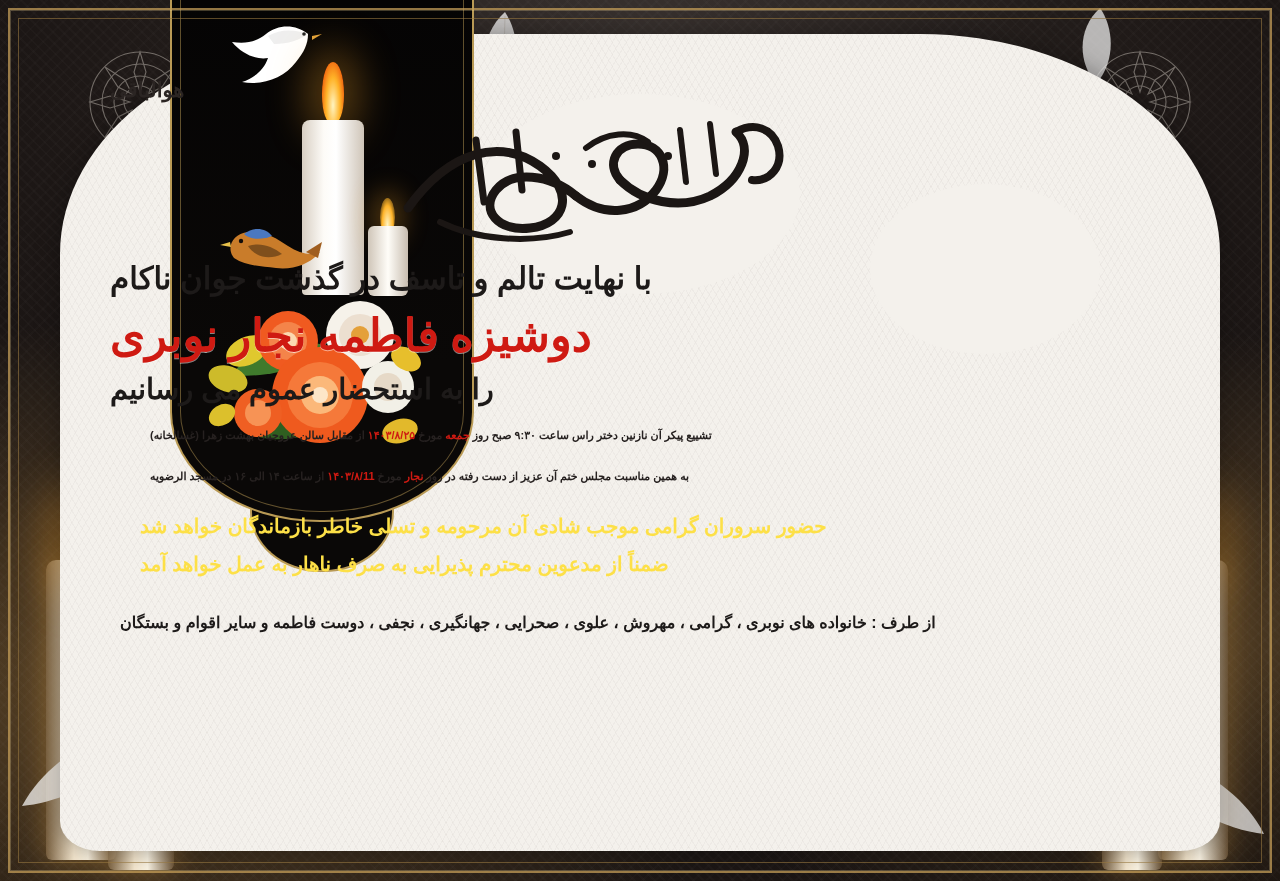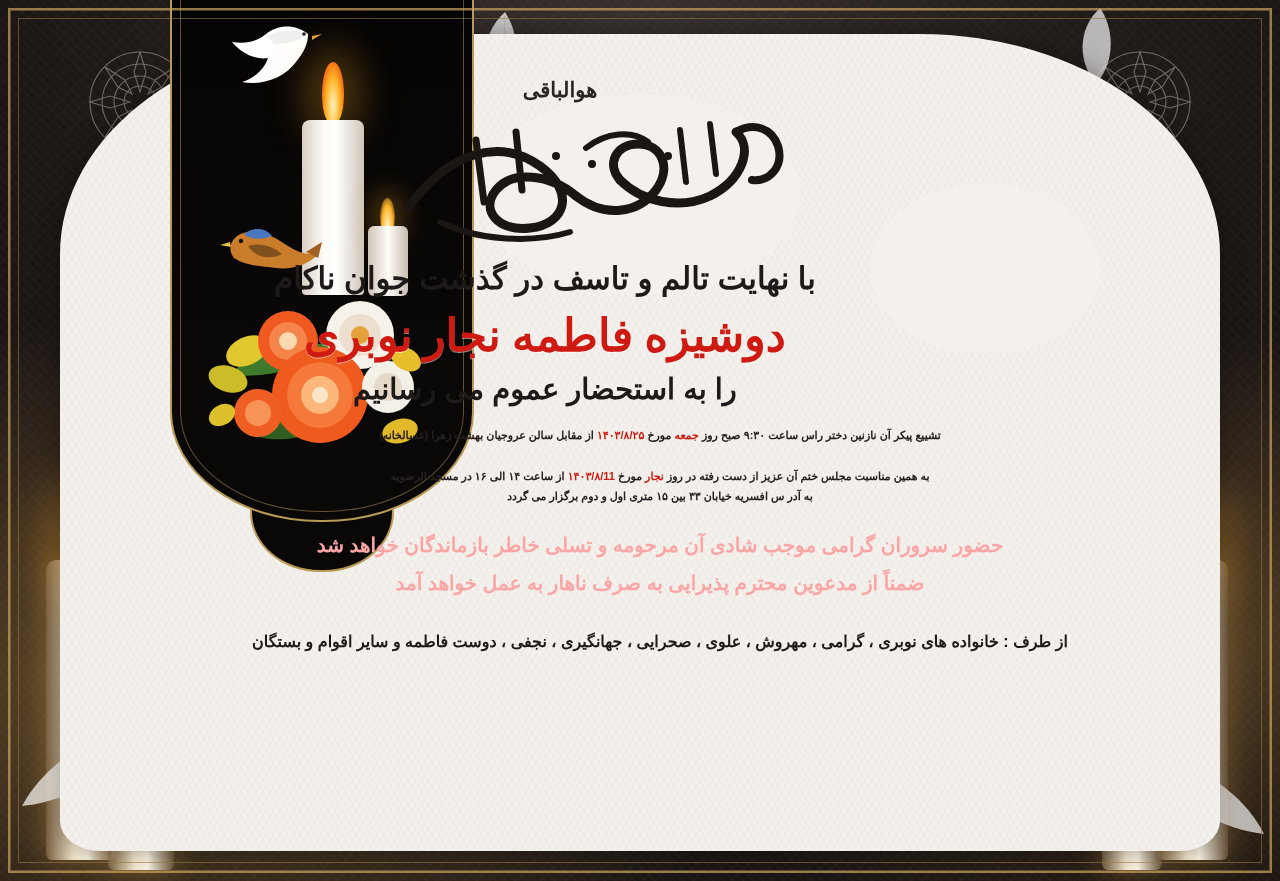--- a/index.html
+++ b/index.html
@@ -204,21 +204,21 @@
     opacity: .85;
   }
 
   
   .content {
     position: absolute;
     left: 110px;
     right: 70px;
     top: 60px;
     bottom: 40px;
-    text-align: center;
+    text-align: left;
     color: #231f1e;
     direction: rtl;
   }
   .hoalbaghi {
     font-size: 21px;
     font-weight: bold;
     color: #2b2523;
     margin: 18px 0 0 0;
     padding-right: 200px;
   }
@@ -264,21 +264,21 @@
     line-height: 1.75;
     margin-top: 20px;
     padding: 0 40px;
   }
   .para.second { margin-top: 22px; }
   .para .hl { color: #cf1a12; }
 
   .closing {
     font-size: 20px;
     font-weight: bold;
-    color: #fca5a5;
+    color: #fde047;
     line-height: 1.7;
     margin-top: 22px;
     padding: 0 30px;
   }
   .closing .l2 { margin-top: 4px; }
 
   .families {
     font-size: 16px;
     font-weight: bold;
     color: #1d1a19;
@@ -470,21 +470,20 @@
     <div class="para">
       <div>
         <span>تشییع پیکر آن نازنین دختر راس ساعت ۹:۳۰ صبح روز </span><span class="hl">جمعه</span><span> مورخ </span><span class="hl">۱۴۰۳/۸/۲۵</span><span> از مقابل سالن عروجیان بهشت زهرا  (غسالخانه)</span>
       </div>
     </div>
 
     <div class="para second">
       <div>
         <span>به همین مناسبت مجلس ختم آن عزیز از دست رفته در روز </span><span class="hl">نجار</span><span> مورخ </span><span class="hl">۱۴۰۳/۸/11</span><span> از ساعت ۱۴ الی ۱۶ در مسجد الرضویه</span>
       </div>
-      <div>به آدر س افسریه خیابان ۳۳ بین ۱۵ متری اول و دوم برگزار می گردد</div>
     </div>
 
     <div class="closing">
       <div>حضور سروران گرامی موجب شادی آن مرحومه و تسلی خاطر بازماندگان خواهد شد</div>
       <div class="l2">ضمناً از مدعوین محترم پذیرایی به صرف ناهار به عمل خواهد آمد</div>
     </div>
 
     <div class="families">از طرف : خانواده های نوبری ، گرامی ، مهروش ، علوی ، صحرایی ، جهانگیری ، نجفی ، دوست فاطمه و سایر اقوام و بستگان</div>
   </div>
 

